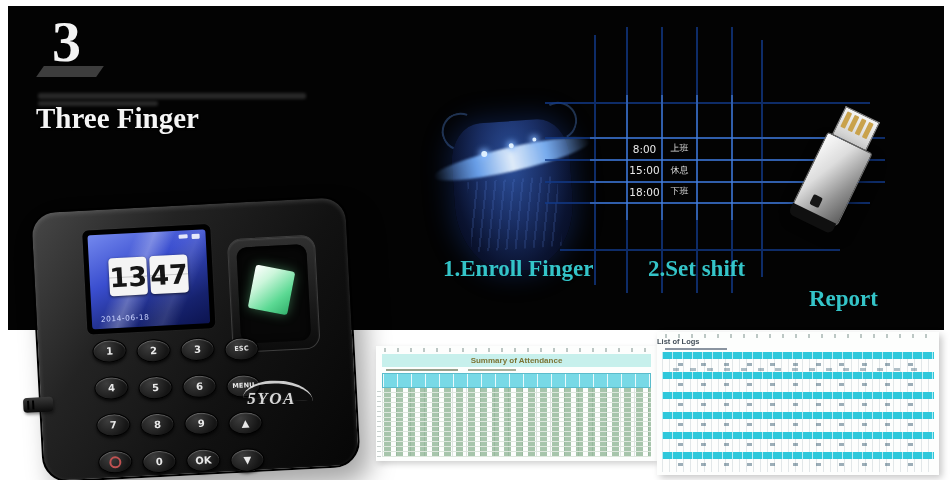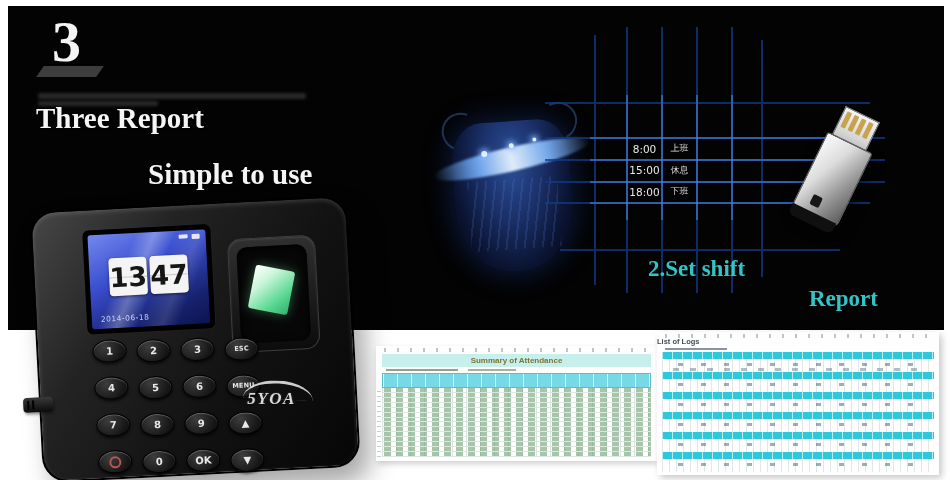--- a/index.html
+++ b/index.html
@@ -156,22 +156,21 @@
 <body>
 
 <div id="stage">
 
   <div class="banner"></div>
 
   <div class="big-num">3</div>
   <div class="pedestal"></div>
   <div class="blur-line bl1"></div>
   <div class="blur-line bl2"></div>
-  <div class="headline h1">Three Report</div>
-  <div class="headline h2">Simple to use</div>
+  <div class="headline h1">Three Finger</div>
 
   <div class="fp-art">
     <div class="fp-arc fp-a1"></div>
     <div class="fp-arc fp-a2"></div>
     <div class="fp-shape"></div>
     <div class="fp-ridge"></div>
     <div class="fp-streak"></div>
     <div class="fp-dot fp-d1"></div>
     <div class="fp-dot fp-d2"></div>
     <div class="fp-dot fp-d3"></div>
@@ -211,20 +210,21 @@
       <div class="sched-row">
         <span class="sched-time">15:00</span>
         <span class="sched-shift">休息</span>
       </div>
       <div class="sched-row">
         <span class="sched-time">18:00</span>
         <span class="sched-shift">下班</span>
       </div>
     </div>
 
+  <div class="step-label s1">1.Enroll Finger</div>
   <div class="step-label s2">2.Set shift</div>
   <div class="step-label s3b">Report</div>
 
   <div class="usb">
     <div class="usb-inner">
       <div class="usb-conn">
         <span class="usb-pin" style="left:3px"></span>
         <span class="usb-pin" style="left:11px"></span>
         <span class="usb-pin" style="left:19px"></span>
         <span class="usb-pin" style="left:27px"></span>

